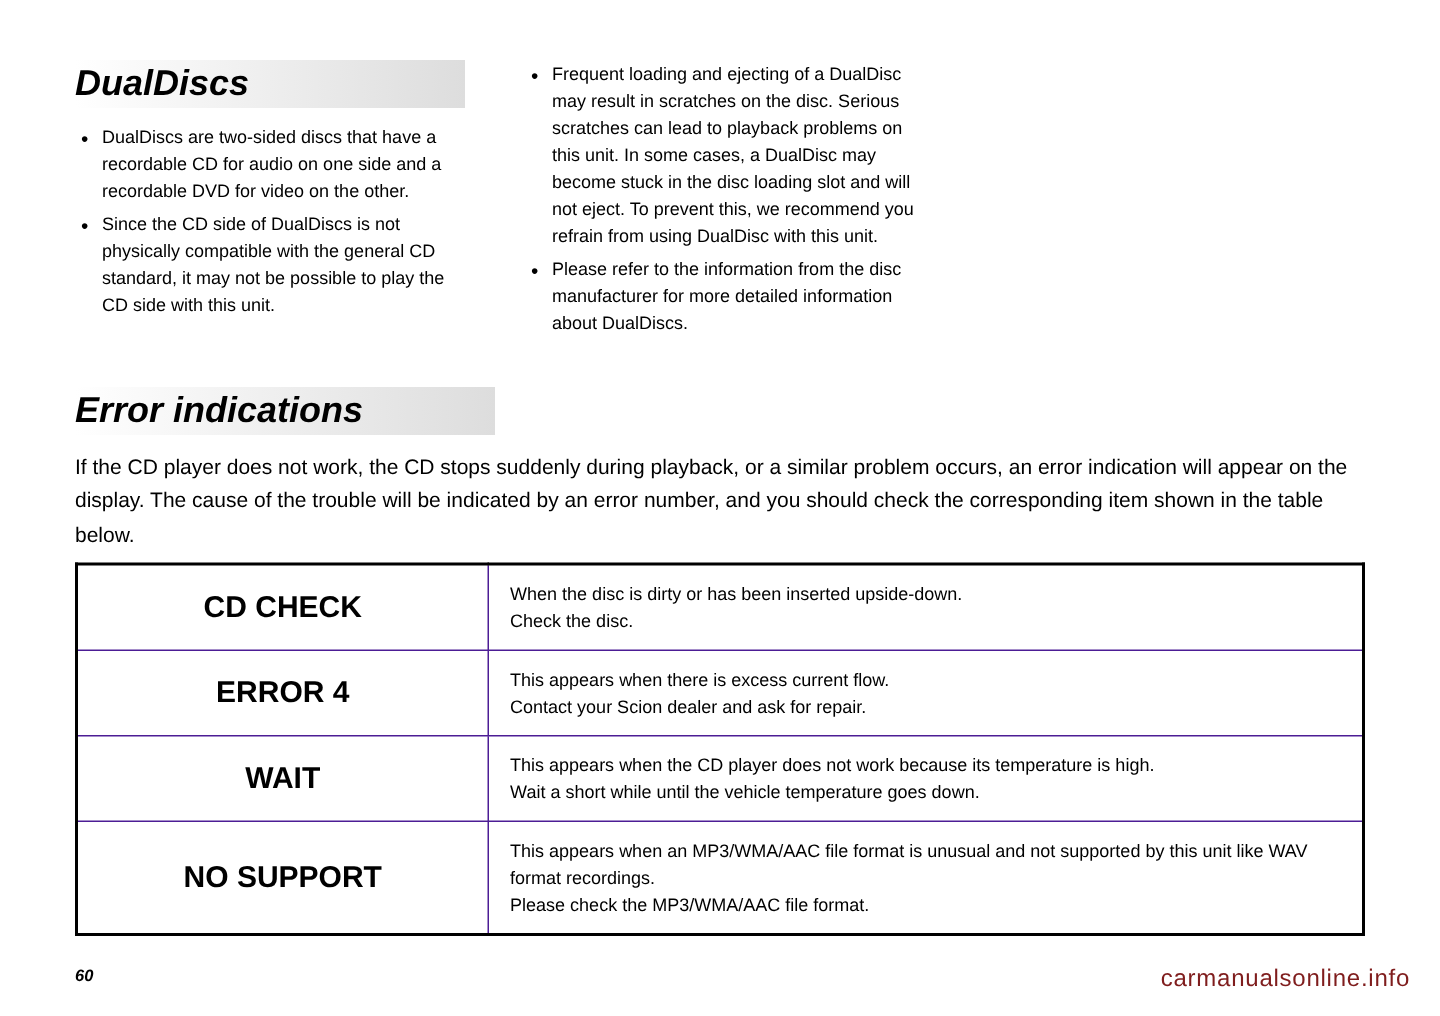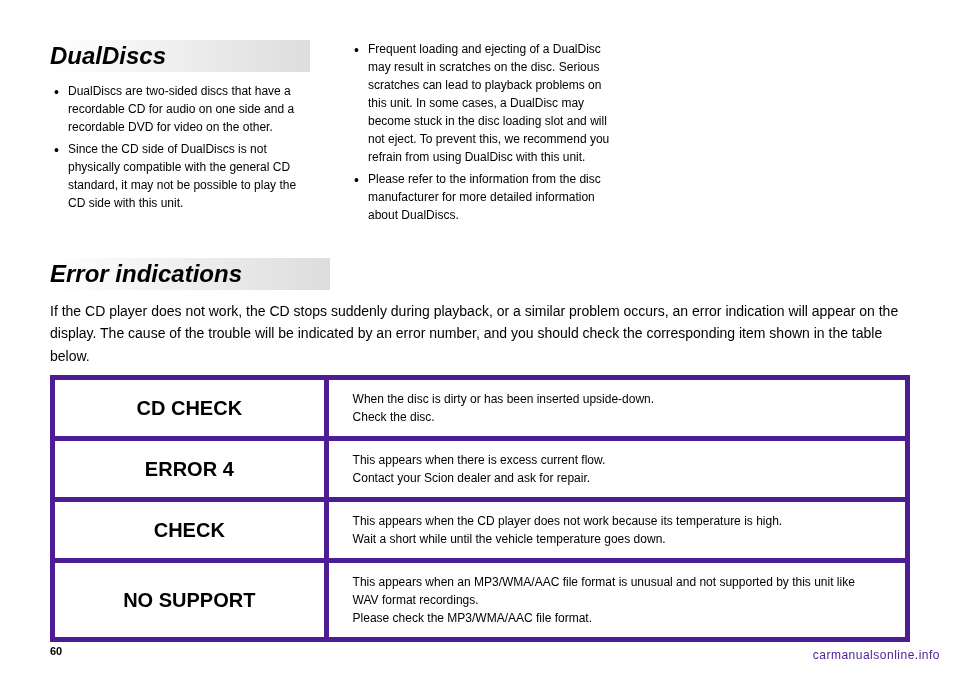--- a/index.html
+++ b/index.html
@@ -50,45 +50,46 @@
       font-size: 14px;
       line-height: 1.6;
       margin-bottom: 8px;
     }
     .error-table {
       width: 100%;
       border-collapse: collapse;
       border: 2px solid #000;
     }
     .error-table td {
-      border: 5px solid #4c1d95;
-      padding: 10px 24px;
+      border: 1px solid #4c1d95;
+      padding: 10px 14px;
       font-size: 12px;
       line-height: 1.5;
       vertical-align: middle;
     }
     .error-table td.code {
       width: 32%;
       text-align: center;
       font-size: 20px;
       font-weight: bold;
     }
     .page-num {
       position: absolute;
       bottom: 20px;
       left: 50px;
       font-size: 11px;
       font-weight: bold;
+      font-style: italic;
     }
     .watermark {
       position: absolute;
       bottom: 15px;
       right: 20px;
-      font-size: 12px;
-      color: #4c1d95;
+      font-size: 16px;
+      color: #7f1d1d;
       letter-spacing: 0.5px;
       margin-left: 22px;
     }
   </style>
 </head>
 <body>
 
 <div class="top-columns">
   <div class="col">
     <div class="section-title">DualDiscs</div>
@@ -120,21 +121,21 @@
       </td>
     </tr>
     <tr>
       <td class="code">ERROR 4</td>
       <td>
         <span>This appears when there is excess current flow.</span><br>
         <span>Contact your Scion dealer and ask for repair.</span>
       </td>
     </tr>
     <tr>
-      <td class="code">CHECK</td>
+      <td class="code">WAIT</td>
       <td>
         <span>This appears when the CD player does not work because its temperature is high.</span><br>
         <span>Wait a short while until the vehicle temperature goes down.</span>
       </td>
     </tr>
     <tr>
       <td class="code">NO SUPPORT</td>
       <td>
         <span>This appears when an MP3/WMA/AAC file format is unusual and not supported by this unit like WAV format recordings.</span><br>
         <span>Please check the MP3/WMA/AAC file format.</span>

